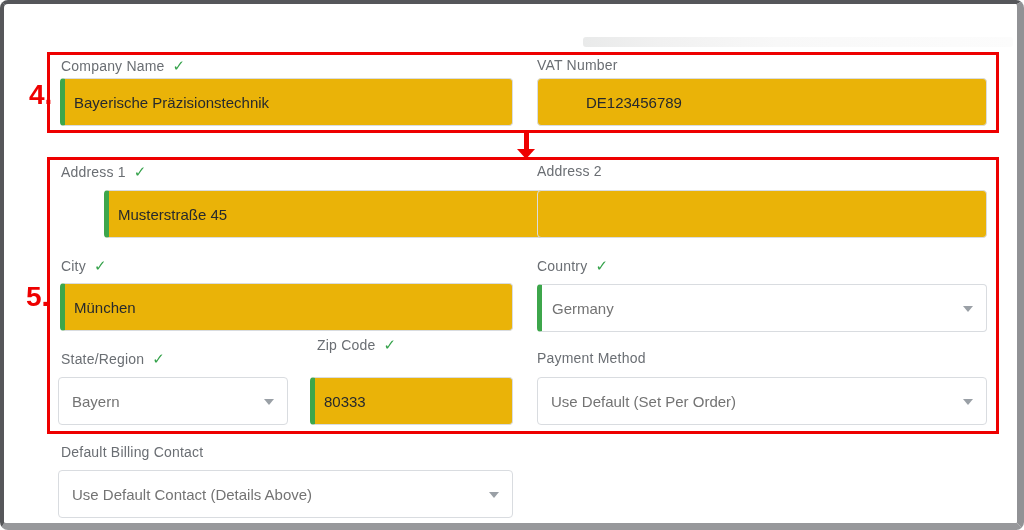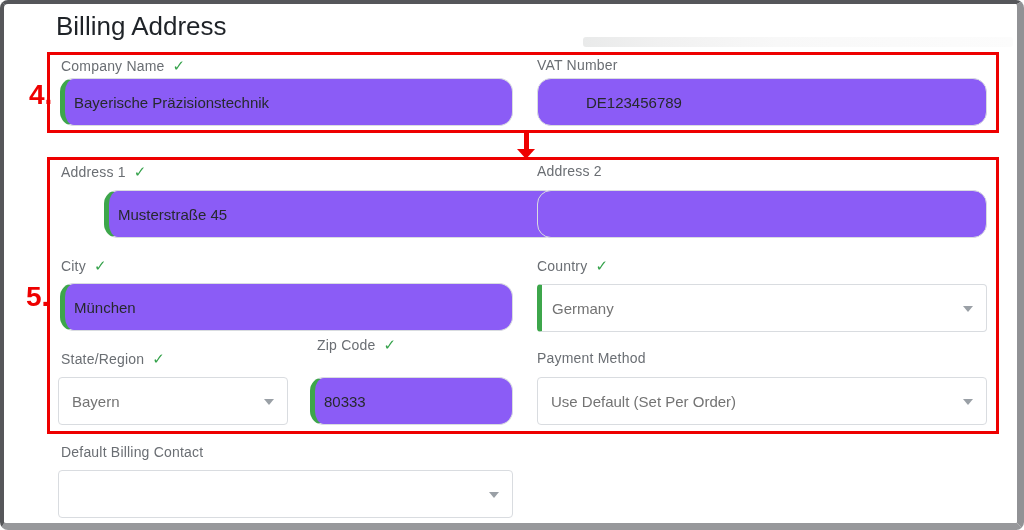--- a/index.html
+++ b/index.html
@@ -25,40 +25,39 @@
   .arrow-shaft { position:absolute; left:524px; top:133px; width:5px; height:17px; background:#ee0000; z-index:21; }
   .arrow-head { position:absolute; left:517px; top:149px; width:0; height:0;
                 border-left:9px solid transparent; border-right:9px solid transparent;
                 border-top:10px solid #ee0000; z-index:21; }
 
   
   .fl { position:absolute; font-size:14px; color:#6a6e73; letter-spacing:.2px; white-space:nowrap; }
   .chk { color:#35a24b; margin-left:8px; font-size:15px; }
 
   
-  .ti { position:absolute; height:48px; background:#8b5cf6; border:1px solid #d9dce0; border-radius:14px;
+  .ti { position:absolute; height:48px; background:#eab308; border:1px solid #d9dce0; border-radius:4px;
         font-family:"Liberation Sans", sans-serif; font-size:15px; color:#26292d;
         padding:0 12px; outline:none; }
   .ti.green { border-left:5px solid #3da64b; padding-left:9px; }
 
   
   .sel { position:absolute; height:48px; background:#fff; border:1px solid #d9dce0; border-radius:4px;
          display:flex; align-items:center; padding:0 30px 0 13px; font-size:15px; color:#737373;
          cursor:pointer; }
   .sel.green { border-left:5px solid #3da64b; padding-left:10px; }
   .caret { position:absolute; right:13px; top:50%; margin-top:-2px; width:0; height:0;
            border-left:5px solid transparent; border-right:5px solid transparent;
            border-top:6px solid #9aa0a6; }
 </style>
 </head>
 <body>
 
 <div class="stage">
 
-  <div class="page-title">Billing Address</div>
   <div class="hdr-shadow"></div>
 
   <div class="anno-box box4"></div>
   <div class="anno-num num4">4.</div>
   <div class="arrow-shaft"></div>
   <div class="arrow-head"></div>
 
   <div class="anno-box box5"></div>
   <div class="anno-num num5">5.</div>
 
@@ -93,17 +92,18 @@
   <input class="ti green" style="left: 310px; top: 377px; width: 203px;" value="80333">
 
   <div class="fl" style="left:537px;top:350px;"><span>Payment Method</span></div>
   <div class="sel" style="left:537px;top:377px;width:450px;">
     <span>Use Default (Set Per Order)</span>
     <span class="caret"></span>
   </div>
 
   <div class="fl" style="left:61px;top:444px;"><span>Default Billing Contact</span></div>
   <div class="sel" style="left:58px;top:470px;width:455px;">
+    <span>Use Default Contact (Details Above)</span>
     <span class="caret"></span>
   </div>
 
   <div class="frame"></div>
 </div>
 
 </body></html>

